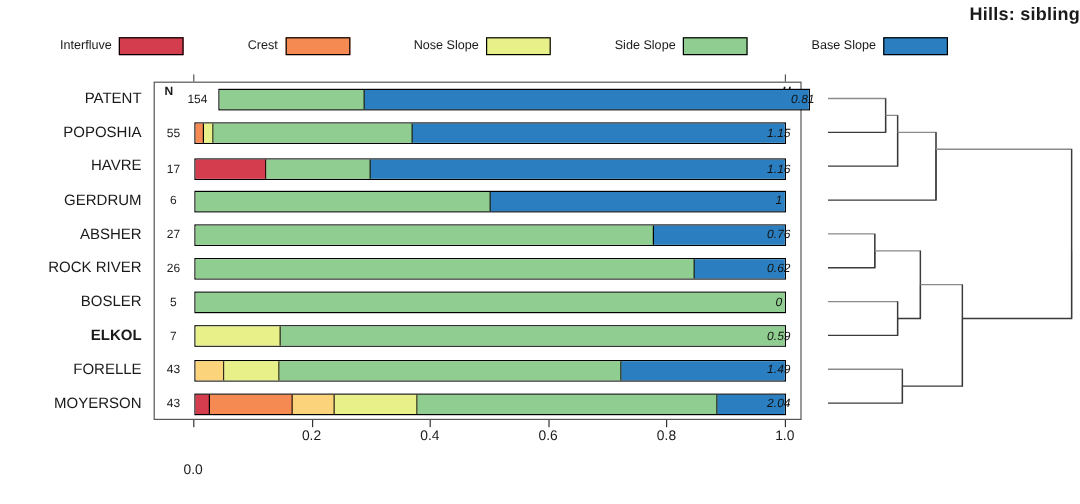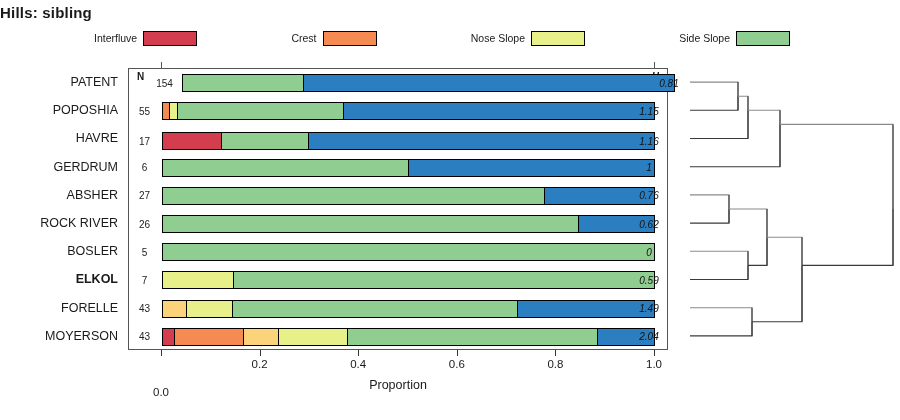--- a/index.html
+++ b/index.html
@@ -10,30 +10,30 @@
     font-family:"Liberation Sans", sans-serif;
     color:#1a1a1a;
     overflow:hidden;
     position:relative;
   }
   #root { position:relative; width:900px; height:420px; }
 
   
   #title {
     position:absolute; left:0; top:4px; width:900px;
-    text-align:left;
+    text-align:right;
     font-size:15px; font-weight:bold; letter-spacing:.2px;
   }
 
   
   #legend {
     position:absolute; left:50px; top:28px; width:740px; height:20px;
     display:flex; align-items:center; justify-content:space-between;
   }
-  .legend-item { display:flex; align-items:center; gap:6px;margin-left:44px; }
+  .legend-item { display:flex; align-items:center; gap:6px; }
   .legend-label { font-size:10.5px; white-space:nowrap; }
   .legend-swatch {
     width:54px; height:15px;
     border:1.3px solid #000; 
   }
 
   
   #panel {
     position:absolute;
     left:128px; top:68px;
@@ -121,20 +121,24 @@
         <span class="legend-label">Crest</span>
         <span class="legend-swatch" style="background: rgb(245, 139, 82);"></span>
       </div>
       <div class="legend-item">
         <span class="legend-label">Nose Slope</span>
         <span class="legend-swatch" style="background: rgb(232, 240, 138);"></span>
       </div>
       <div class="legend-item">
         <span class="legend-label">Side Slope</span>
         <span class="legend-swatch" style="background: rgb(144, 205, 144);"></span>
+      </div>
+      <div class="legend-item">
+        <span class="legend-label">Base Slope</span>
+        <span class="legend-swatch" style="background: rgb(43, 127, 192);"></span>
       </div>
     </div>
 
   <div id="ylabels">
       <div class="ytick" style="top: 0px;">PATENT</div>
       <div class="ytick" style="top: 28.2px;">POPOSHIA</div>
       <div class="ytick" style="top: 56.4px;">HAVRE</div>
       <div class="ytick" style="top: 84.6px;">GERDRUM</div>
       <div class="ytick" style="top: 112.8px;">ABSHER</div>
       <div class="ytick" style="top: 141px;">ROCK RIVER</div>
@@ -244,21 +248,20 @@
       <div class="xtick-label" style="left: 131.6px;">0.2</div>
       <div class="xtick-mark" style="left: 230.2px;"></div>
       <div class="xtick-label" style="left: 230.2px;">0.4</div>
       <div class="xtick-mark" style="left: 328.8px;"></div>
       <div class="xtick-label" style="left: 328.8px;">0.6</div>
       <div class="xtick-mark" style="left: 427.4px;"></div>
       <div class="xtick-label" style="left: 427.4px;">0.8</div>
       <div class="xtick-mark" style="left: 526px;"></div>
       <div class="xtick-label" style="left: 526px;">1.0</div>
     </div>
-  <div id="xaxis-title">Proportion</div>
 
   <div id="dendro">
       <svg width="232" height="300">
         <path d="M22,22.1 H70 V36.2" fill="none" stroke="#8a8a8a" stroke-width="1.1"></path>
         <path d="M22,50.300000000000004 H70 V36.2" fill="none" stroke="#3a3a3a" stroke-width="1.1"></path>
         <path d="M70,22.1 V50.300000000000004" fill="none" stroke="#3a3a3a" stroke-width="1.1"></path>
         <path d="M70,36.2 H80 V50.300000000000004" fill="none" stroke="#8a8a8a" stroke-width="1.1"></path>
         <path d="M22,78.5 H80 V50.300000000000004" fill="none" stroke="#3a3a3a" stroke-width="1.1"></path>
         <path d="M80,36.2 V78.5" fill="none" stroke="#3a3a3a" stroke-width="1.1"></path>
         <path d="M80,50.300000000000004 H112 V64.4" fill="none" stroke="#8a8a8a" stroke-width="1.1"></path>

